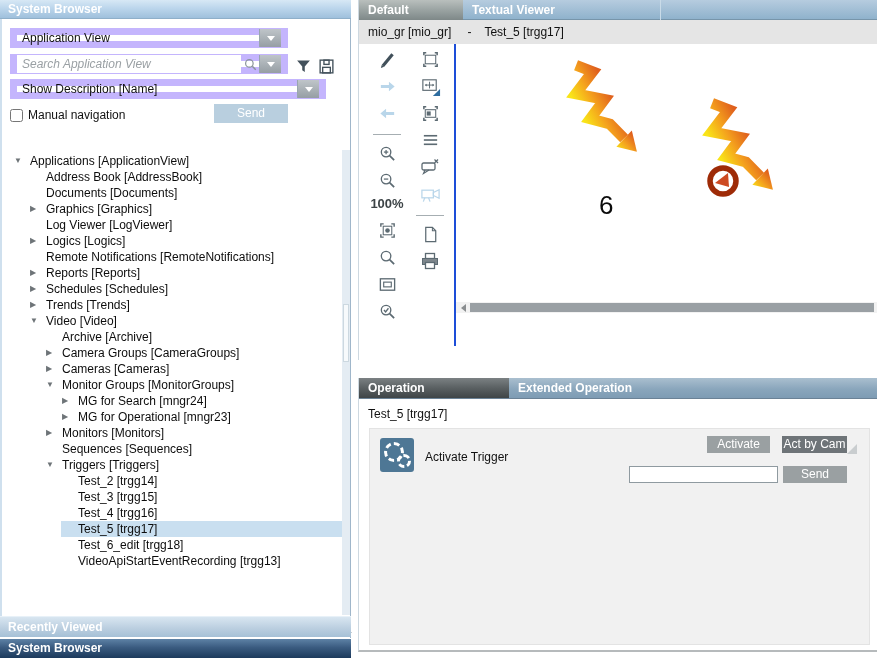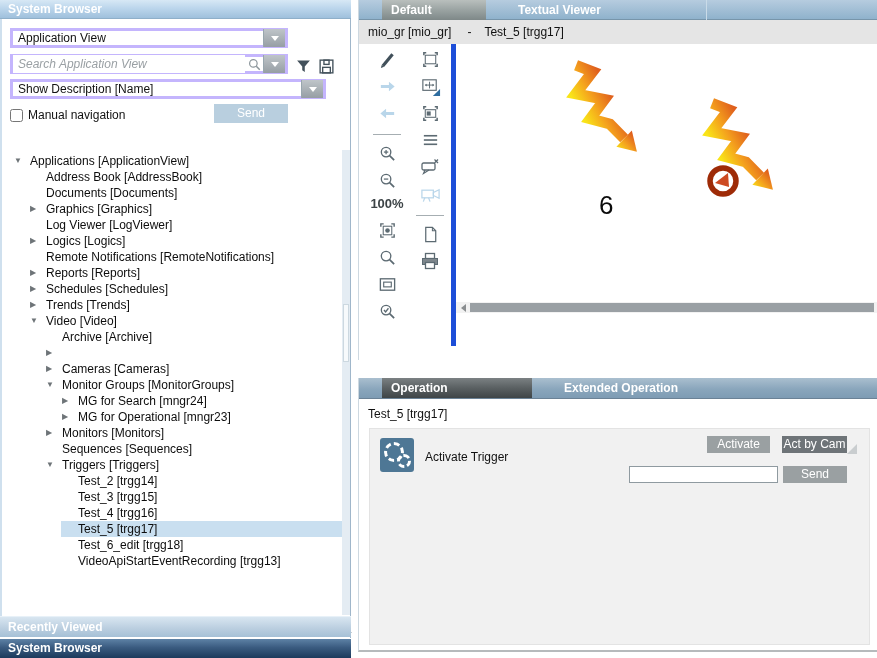--- a/index.html
+++ b/index.html
@@ -11,21 +11,21 @@
   
   #left-panel{left:0;top:0;width:351px;height:658px;background:#fff;
               border-right:1px solid #9fb6ca;box-sizing:border-box;}
   .lp-header{left:0;top:0;width:351px;height:19px;
              background:linear-gradient(#d7e8f5 0%,#bcd6ec 45%,#9fc0dc 100%);
              border-bottom:1px solid #8fafc9;box-sizing:border-box;
              color:#fff;font-weight:bold;line-height:19px;padding-left:8px;}
   .lp-body{left:0;top:19px;width:350px;height:597px;background:#fff;
            border-left:2px solid #cfe0ee;box-sizing:border-box;}
 
-  .combo{height:20px;background:#fff;border:3px solid #c4b5fd;box-sizing:border-box;
+  .combo{height:20px;background:#fff;border:7px solid #c4b5fd;box-sizing:border-box;
          display:flex;align-items:center;}
   .combo .cval{flex:1;padding-left:5px;line-height:18px;color:#111;}
   .combo .cbtn{width:21px;height:18px;border-left:1px solid #98a6ae;
                background:linear-gradient(#bfc5c9,#969ea4);
                display:flex;align-items:center;justify-content:center;}
   .tri-down{width:0;height:0;border-left:4px solid transparent;border-right:4px solid transparent;
             border-top:5px solid #fff;}
   #combo-view{left:8px;top:9px;width:278px;}
   #search-row{left:8px;top:35px;width:278px;}
   #search-row input{flex:1;border:0;outline:none;height:16px;padding-left:5px;
@@ -58,29 +58,29 @@
   #bar-sysbrowser{left:0;top:638px;width:351px;height:20px;
               background:linear-gradient(#5d81a5 0%,#3a5b80 45%,#1c3a5c 100%);
               border-top:1px solid #fff;color:#fff;font-weight:bold;line-height:19px;padding-left:8px;box-sizing:border-box;}
 
   
   #viewer-panel{left:358px;top:0;width:519px;height:360px;background:#fff;
                 border-left:1px solid #cdd8e0;box-sizing:border-box;}
   .tabbar{left:0;top:0;width:519px;height:20px;
           background:linear-gradient(#b6ccdf,#8fb2cc);
           border-bottom:1px solid #7795aa;box-sizing:border-box;display:flex;}
-  .tab{height:20px;line-height:20px;color:#fff;font-weight:bold;padding-left:9px;box-sizing:border-box;margin-left:23px;}
+  .tab{height:20px;line-height:20px;color:#fff;font-weight:bold;padding-left:9px;box-sizing:border-box;}
   #tab-default{width:104px;background:linear-gradient(#b9bfbd 0%,#9aa3a2 50%,#7e8888 100%);}
   #tab-textual{width:198px;border-right:1px solid #c9dbe8;}
   #breadcrumb{left:0;top:20px;width:519px;height:24px;background:#e5e5e5;display:flex;align-items:center;}
   #breadcrumb .bc1{margin-left:9px;color:#111;}
   #breadcrumb .bcsep{margin-left:16px;color:#111;}
   #breadcrumb .bc2{margin-left:13px;color:#111;}
 
-  #gtoolbar{left:0;top:44px;width:97px;height:302px;border-right:5px solid #1d4ed8;box-sizing:border-box;background:#fff;}
+  #gtoolbar{left:0;top:44px;width:97px;height:302px;border-right:2px solid #1d4ed8;box-sizing:border-box;background:#fff;}
   .tbcol{position:absolute;top:4px;display:flex;flex-direction:column;align-items:center;}
   #tbcol-left{left:10px;width:36px;}
   #tbcol-right{left:53px;width:36px;}
   .tb-btn{width:24px;height:22px;margin-bottom:5px;display:flex;align-items:center;justify-content:center;}
   .tb-divider{width:28px;height:1px;background:#a6aeb2;margin:5px 0 7px 0;}
   .tb-zoom{height:17px;margin-bottom:6px;font-weight:bold;color:#3c4346;font-size:13px;}
 
   #gcanvas{left:97px;top:44px;width:422px;height:302px;background:#fff;overflow:hidden;}
   #bolt1{left:108px;top:12px;}
   #bolt2{left:244px;top:50px;}
@@ -238,20 +238,21 @@
         </div>
         <div class="tree-row" style="padding-left: 42px;">
           <span class="tree-inner">
             <span class="tree-arrow"></span>
             <span class="tree-label">Archive [Archive]</span>
           </span>
         </div>
         <div class="tree-row" style="padding-left: 42px;">
           <span class="tree-inner">
             <span class="tree-arrow">▶</span>
+            <span class="tree-label">Camera Groups [CameraGroups]</span>
           </span>
         </div>
         <div class="tree-row" style="padding-left: 42px;">
           <span class="tree-inner">
             <span class="tree-arrow">▶</span>
             <span class="tree-label">Cameras [Cameras]</span>
           </span>
         </div>
         <div class="tree-row" style="padding-left: 42px;">
           <span class="tree-inner">

